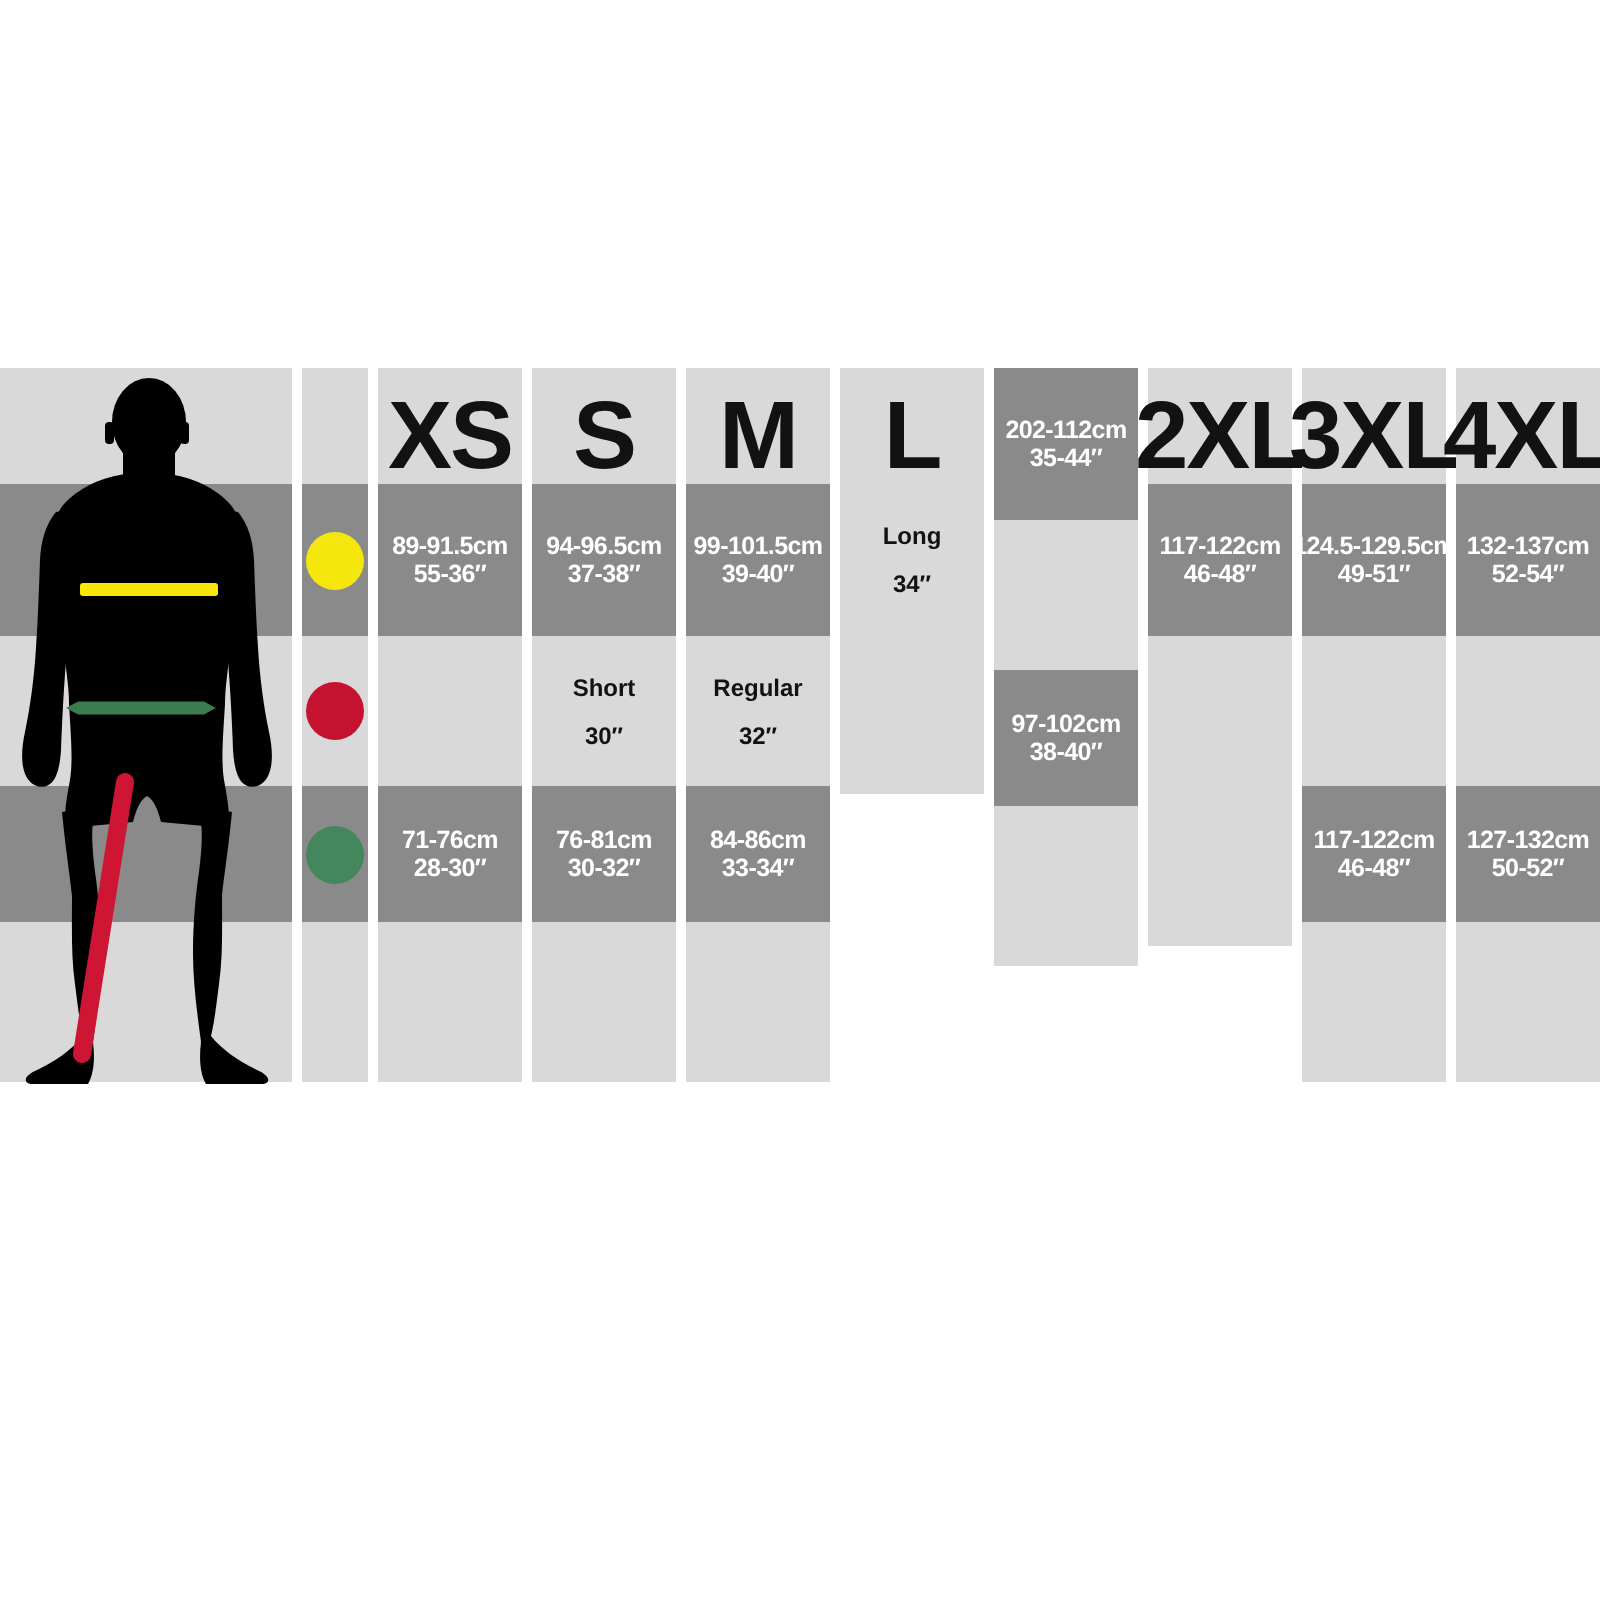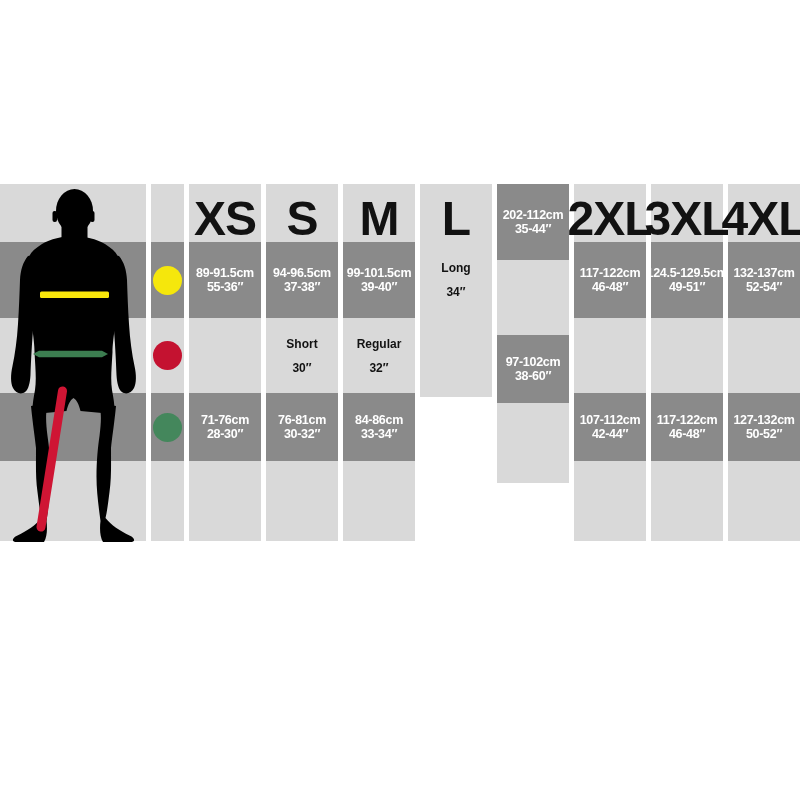--- a/index.html
+++ b/index.html
@@ -194,41 +194,37 @@
       <div class="cell r-chest dark">
         <span class="val">202-112cm</span>
         <span class="val">35-44″</span>
       </div>
       <div class="cell r-leg light">
         <span class="leg-label"></span>
         <span class="leg-label"></span>
       </div>
       <div class="cell r-waist dark">
         <span class="val">97-102cm</span>
-        <span class="val">38-60″</span>
+        <span class="val">38-40″</span>
       </div>
       <div class="cell r-empty light"></div>
     </div>
 
     <div class="col col-size">
       <div class="cell r-header light">
         <span class="header-label">2XL</span>
       </div>
       <div class="cell r-chest dark">
         <span class="val">117-122cm</span>
         <span class="val">46-48″</span>
       </div>
       <div class="cell r-leg light">
         <span class="leg-label"></span>
         <span class="leg-label"></span>
       </div>
-      <div class="cell r-waist dark">
-        <span class="val">107-112cm</span>
-        <span class="val">42-44″</span>
-      </div>
       <div class="cell r-empty light"></div>
     </div>
 
     <div class="col col-size">
       <div class="cell r-header light">
         <span class="header-label">3XL</span>
       </div>
       <div class="cell r-chest dark">
         <span class="val">124.5-129.5cm</span>
         <span class="val">49-51″</span>

